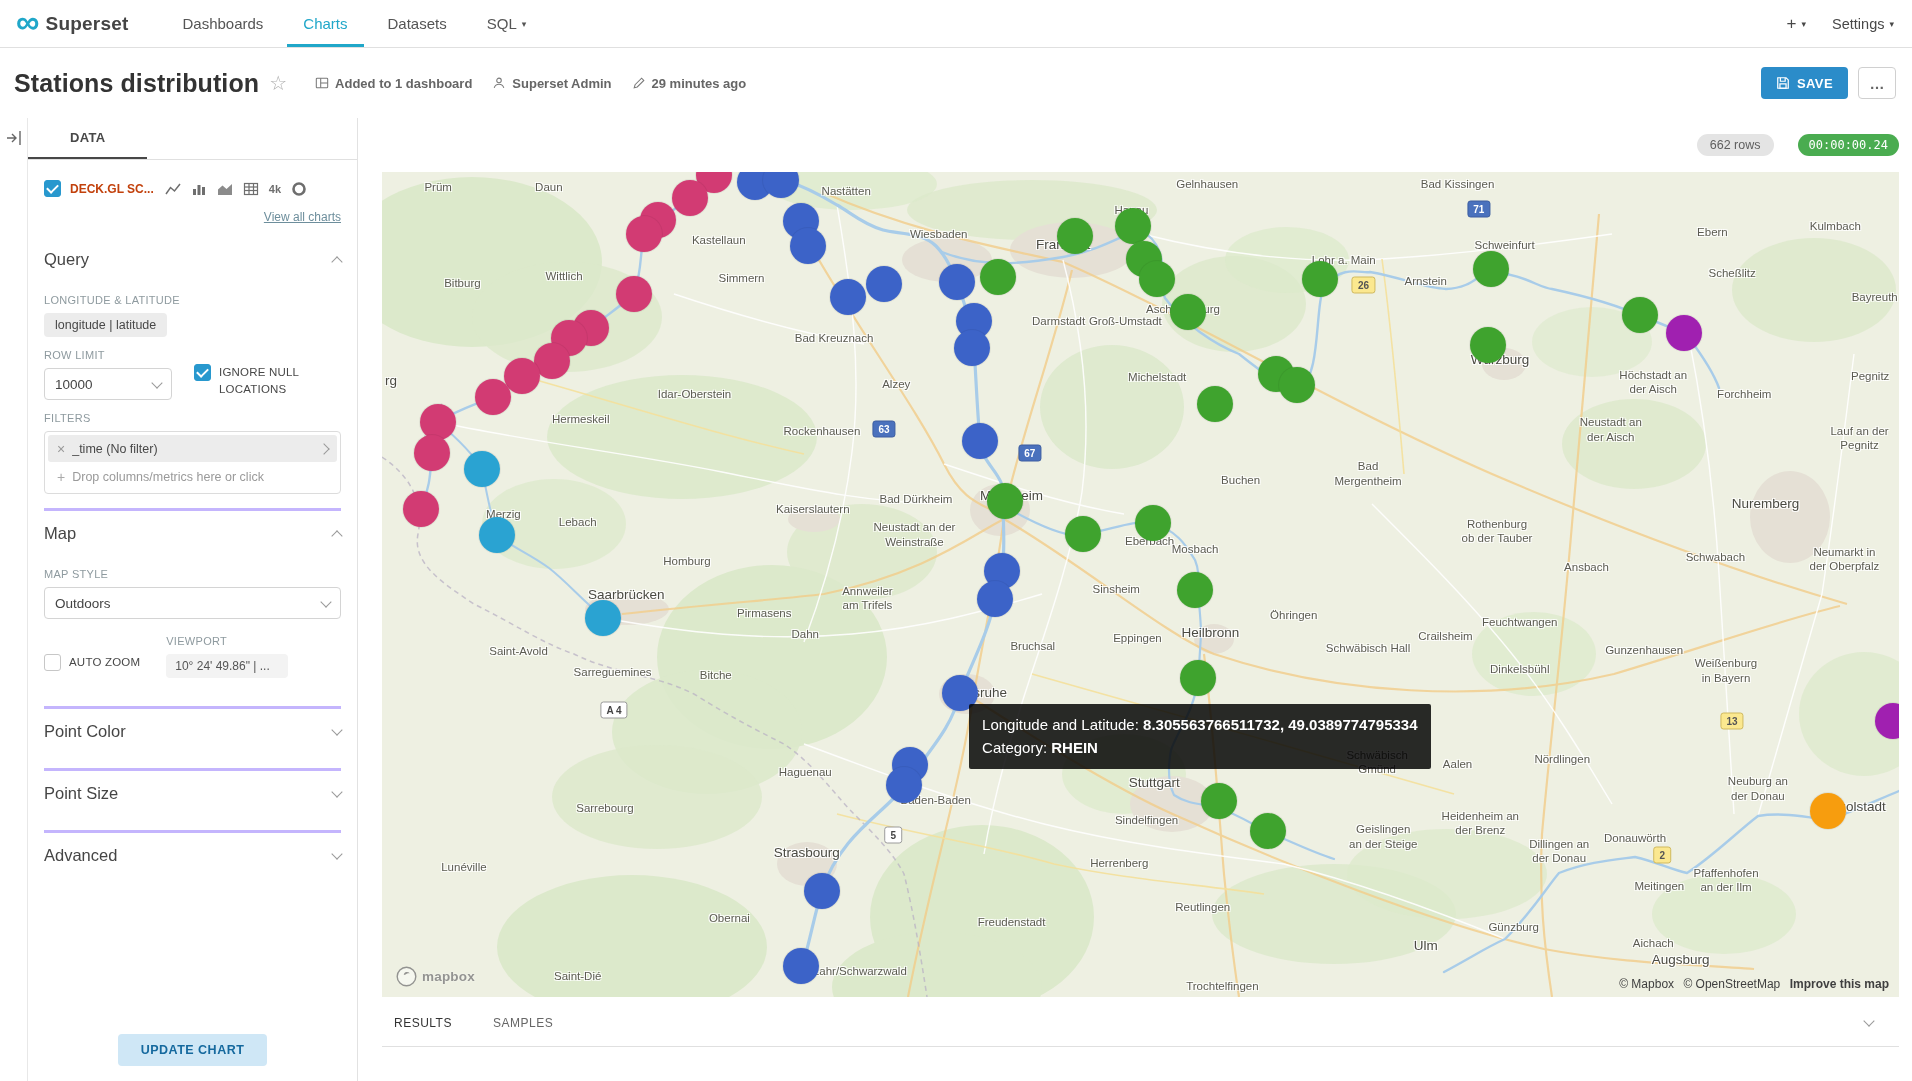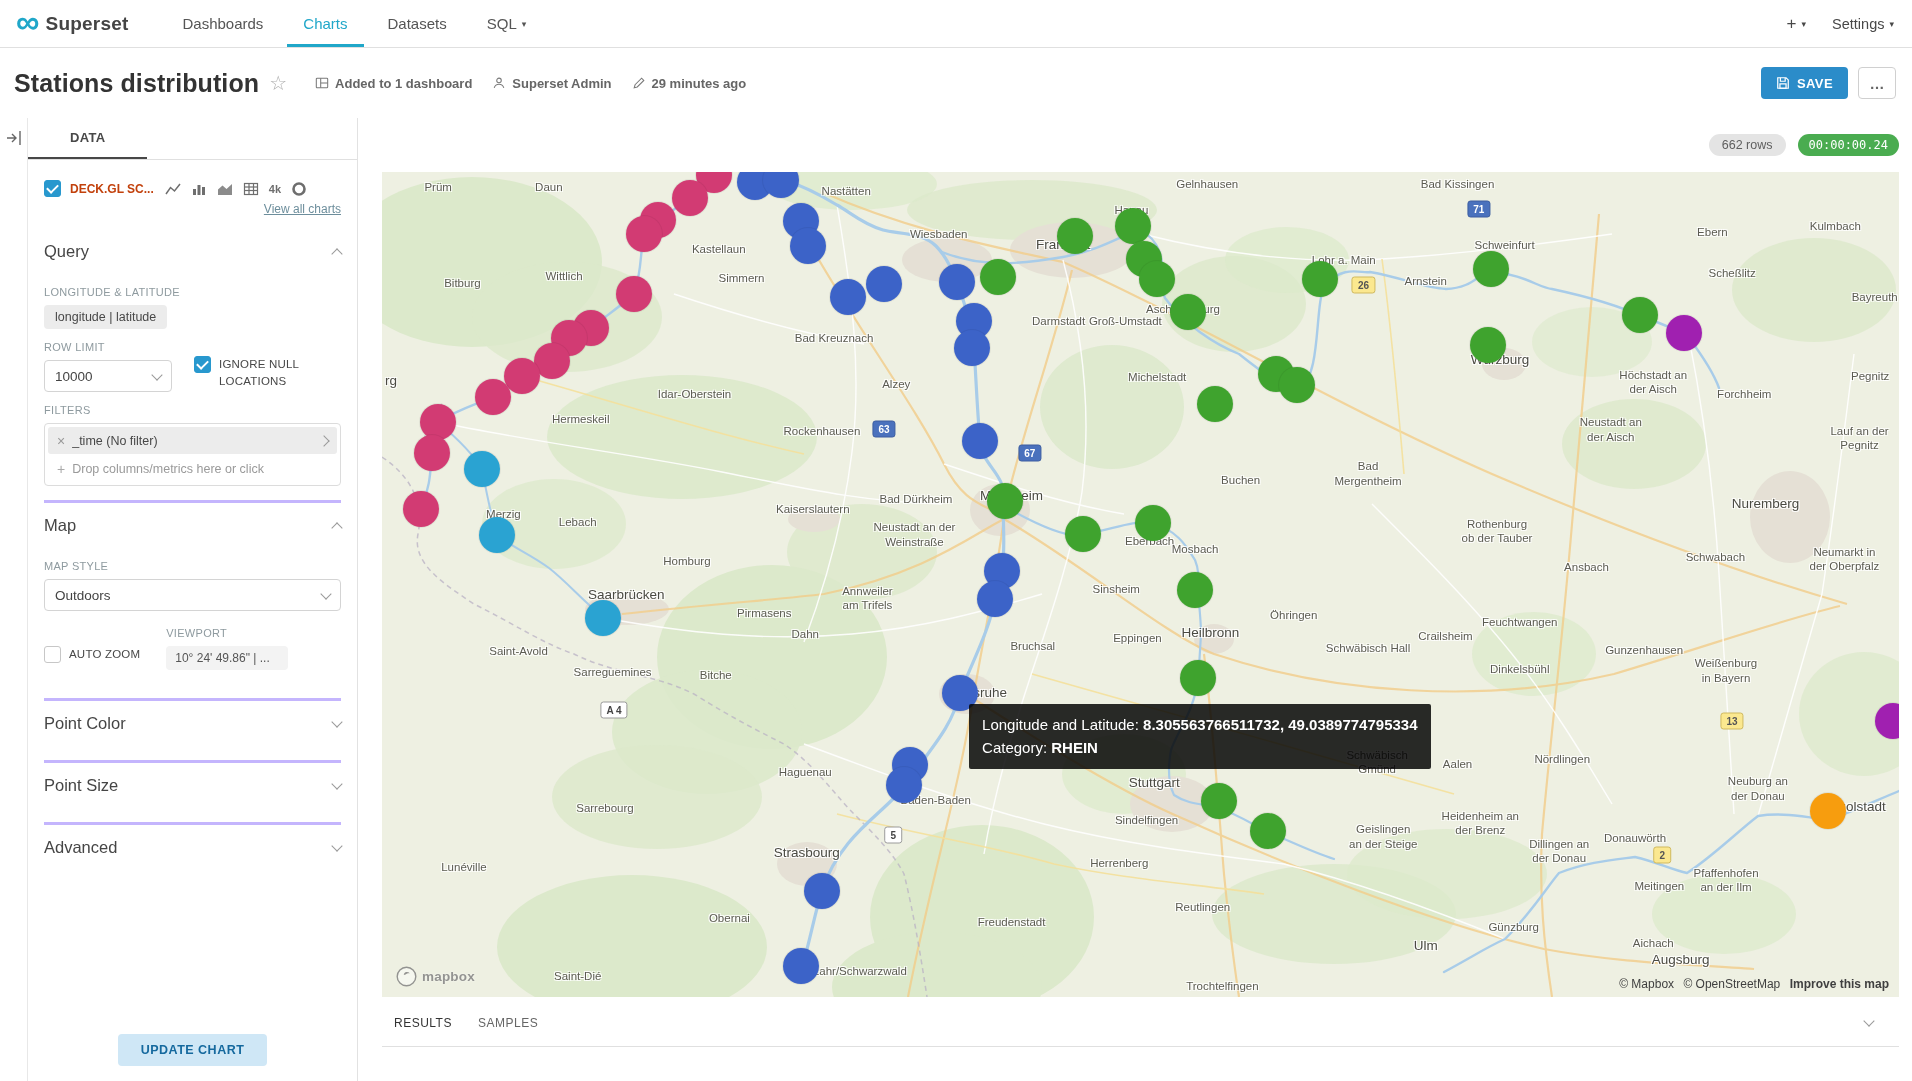--- a/index.html
+++ b/index.html
@@ -39,21 +39,21 @@
   .panel { width: 330px; flex: none; border-right: 1px solid #e2e2e2; display: flex; flex-direction: column; position: relative; }
   .tabbar { height: 42px; border-bottom: 1px solid #e0e0e0; display: flex; flex: none; }
   .tab { padding: 0 42px; display: flex; align-items: center; font-size: 13px; font-weight: 700; color: #484848; letter-spacing: .3px; border-bottom: 2px solid transparent; cursor: pointer; }
   .tab.active { border-bottom-color: #484848; }
   .panel-scroll { flex: 1; overflow: hidden; padding: 0 16px 70px; }
 
   .viz-row { display: flex; align-items: center; gap: 9px; margin-top: 20px; }
   .viz-name { font-size: 12px; font-weight: 700; color: #c2410c; white-space: nowrap; }
   .viz-icons { display: flex; align-items: center; gap: 10px; margin-left: 2px; color: #6e6e6e; }
   .fourk { font-size: 11px; font-weight: 700; color: #6e6e6e; }
-  .view-all { text-align: right; margin-top: 2px; }
+  .view-all { text-align: right; margin-top: 10px; }
   .view-all a { font-size: 12px; color: #6d8e9c; text-decoration: underline; cursor: pointer; }
 
   .section { border-top: 3px solid #c4b5fd; margin-top: 14px; }
   .section.first { border-top: none; margin-top: 12px; }
   .section-header { display: flex; align-items: center; justify-content: space-between; padding: 13px 0; font-size: 16.5px; color: #454545; cursor: pointer; }
   .chev { width: 8px; height: 8px; border-right: 1.6px solid #999; border-bottom: 1.6px solid #999; display: inline-block; flex: none; }
   .chev.up { transform: rotate(-135deg); margin-top: 4px; }
   .chev.down { transform: rotate(45deg); margin-bottom: 3px; }
   .chev.right { transform: rotate(-45deg); }
 
@@ -78,21 +78,21 @@
   .map-row { display: flex; gap: 26px; margin-top: 16px; align-items: flex-start; }
   .auto-zoom { display: flex; gap: 8px; align-items: center; margin-top: 19px; cursor: pointer; }
   .viewport-col .ctrl-label { margin-top: 0; }
   .viewport-value { background: #f3f3f3; border-radius: 4px; padding: 5px 9px; font-size: 12px; color: #555; width: 122px; white-space: nowrap; overflow: hidden; text-overflow: ellipsis; cursor: pointer; }
 
   .panel-footer { position: absolute; bottom: 0; left: 0; right: 0; height: 62px; display: flex; align-items: center; justify-content: center; background: #fff; }
   .update-btn { background: #cfe7f6; color: #15699e; border: none; border-radius: 4px; padding: 9px 23px; font-size: 12.5px; font-weight: 700; letter-spacing: .5px; cursor: pointer; font-family: inherit; }
 
   
   .main { flex: 1; min-width: 0; display: flex; flex-direction: column; padding: 0 13px 0 24px; background: #fff; }
-  .status-row { height: 54px; flex: none; display: flex; justify-content: flex-end; align-items: center; gap: 12px; }
+  .status-row { height: 54px; flex: none; display: flex; justify-content: flex-end; align-items: center; gap: 24px; }
   .rows-badge { background: #e4e4e4; color: #5f5f5f; font-size: 12.5px; padding: 4px 13px; border-radius: 12px; }
   .timer-badge { background: #4aac50; color: #fff; font-size: 12px; font-family: "DejaVu Sans Mono", monospace; padding: 4px 11px; border-radius: 12px; }
 
   .map { height: 825px; flex: none; position: relative; overflow: hidden; background: #eef0e2; }
   .map-bg { position: absolute; inset: 0; width: 100%; height: 100%; }
   .map-label { position: absolute; transform: translate(-50%, -50%); font-size: 11.5px; color: #5b5b51; white-space: pre; text-align: center; line-height: 1.25;
     text-shadow: 1px 1px 0 rgba(255,255,255,.9), -1px -1px 0 rgba(255,255,255,.9), 1px -1px 0 rgba(255,255,255,.9), -1px 1px 0 rgba(255,255,255,.9); z-index: 2; }
   .map-label.big { font-size: 13.5px; color: #4a4a42; }
   .shield { position: absolute; transform: translate(-50%, -50%); font-size: 10px; font-weight: 700; padding: 1px 5px; border-radius: 3px; z-index: 2; line-height: 1.3; }
   .shield.blue { background: #4a71bd; color: #fff; border: 1px solid #3c5da0; }
@@ -101,21 +101,21 @@
   .dot { position: absolute; width: 36px; height: 36px; border-radius: 50%; transform: translate(-50%, -50%); z-index: 3; box-shadow: 0 0 0 1px rgba(0,0,0,.06); cursor: pointer; }
   .map-tooltip { position: absolute; left: 38.7%; top: 64.5%; background: rgba(0,0,0,.83); color: #fff; font-size: 15px; line-height: 1.55; padding: 9px 13px; border-radius: 2px; white-space: nowrap; z-index: 5; }
   .map-tooltip b { font-weight: 700; }
   .mapbox-logo { position: absolute; left: 14px; bottom: 10px; display: flex; align-items: center; gap: 5px; opacity: .8; z-index: 4; cursor: pointer; }
   .mapbox-logo .logo-text { font-size: 13.5px; font-weight: 700; color: #7d7d7d; letter-spacing: .2px; text-shadow: 0 0 2px #fff; }
   .attribution { position: absolute; right: 10px; bottom: 6px; font-size: 12px; color: #3f3f3f; z-index: 4; }
   .attribution span { margin-left: 6px; cursor: pointer; }
   .attribution .improve { font-weight: 700; }
 
   .south { flex: 1; min-height: 0; }
-  .south-tabs { display: flex; align-items: center; gap: 26px; padding: 17px 12px 14px; border-bottom: 1px solid #e0e0e0; }
+  .south-tabs { display: flex; align-items: center; gap: 41px; padding: 17px 12px 14px; border-bottom: 1px solid #e0e0e0; }
   .s-tab { font-size: 12px; letter-spacing: .5px; color: #666; cursor: pointer; }
   .s-tab.active { color: #333; }
   .south-collapse { margin-left: auto; padding-right: 14px; cursor: pointer; }
 
   svg.icon { display: block; }
 </style>
 </head>
 <body>
 
 <div class="app">
@@ -422,21 +422,21 @@
             <div class="map-label big" style="left: 44.9%; top: 8.9%;">Frankfurt</div>
             <div class="map-label" style="left: 49.4%; top: 4.6%;">Hanau</div>
             <div class="map-label" style="left: 87.7%; top: 7.3%;">Ebern</div>
             <div class="map-label" style="left: 74%; top: 8.9%;">Schweinfurt</div>
             <div class="map-label" style="left: 63.4%; top: 10.7%;">Lohr a. Main</div>
             <div class="map-label" style="left: 68.8%; top: 13.2%;">Arnstein</div>
             <div class="map-label" style="left: 89%; top: 12.2%;">Scheßlitz</div>
             <div class="map-label" style="left: 98.4%; top: 15.1%;">Bayreuth</div>
             <div class="map-label" style="left: 5.3%; top: 13.5%;">Bitburg</div>
             <div class="map-label" style="left: 12%; top: 12.6%;">Wittlich</div>
-            <div class="map-label" style="left: 22.2%; top: 8.3%; margin-top: 9px;">Kastellaun</div>
+            <div class="map-label" style="left: 22.2%; top: 8.3%;">Kastellaun</div>
             <div class="map-label" style="left: 23.7%; top: 12.9%;">Simmern</div>
             <div class="map-label" style="left: 44.6%; top: 18.1%;">Darmstadt</div>
             <div class="map-label" style="left: 49%; top: 18.1%;">Groß-Umstadt</div>
             <div class="map-label" style="left: 52.8%; top: 16.6%;">Aschaffenburg</div>
             <div class="map-label" style="left: 29.8%; top: 20.1%;">Bad Kreuznach</div>
             <div class="map-label" style="left: 51.1%; top: 24.9%;">Michelstadt</div>
             <div class="map-label" style="left: 33.9%; top: 25.7%;">Alzey</div>
             <div class="map-label" style="left: 20.6%; top: 26.9%;">Idar-Oberstein</div>
             <div class="map-label" style="left: 83.8%; top: 25.4%;">Höchstadt an
 der Aisch</div>

